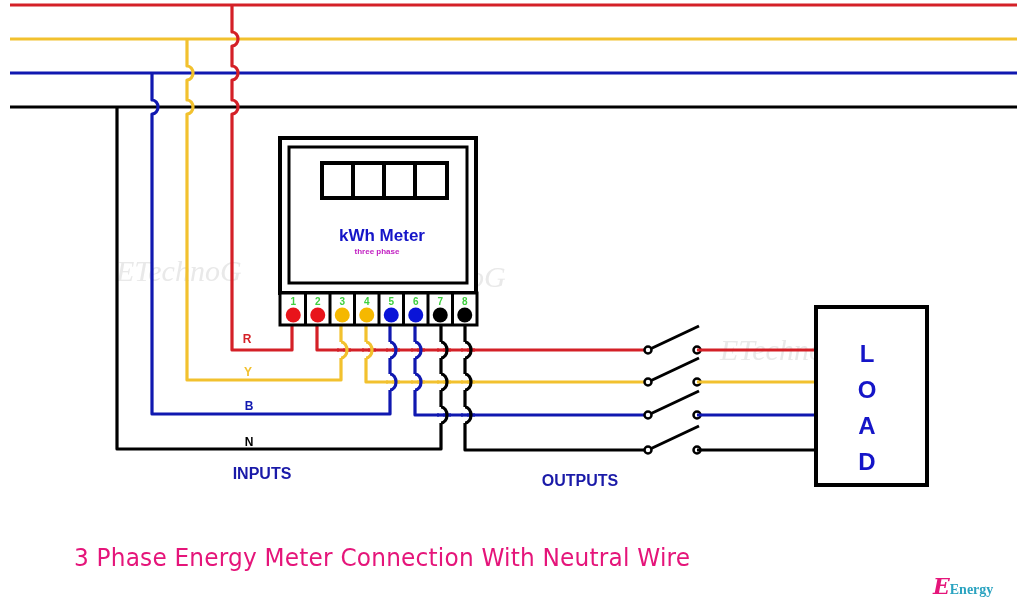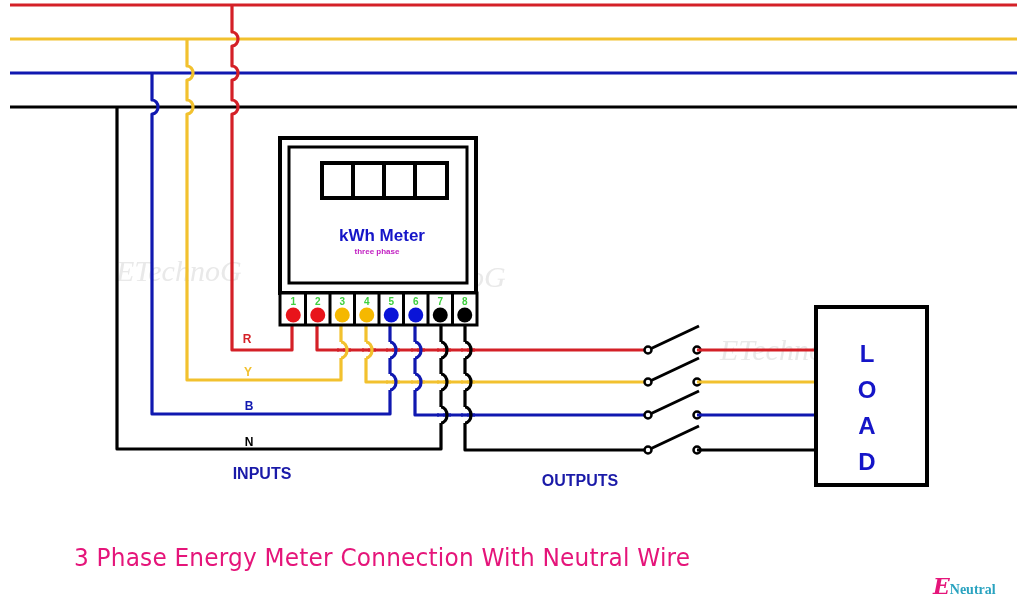--- a/index.html
+++ b/index.html
@@ -150,13 +150,13 @@
   <text class="lbl" x="247" y="343" font-size="12" text-anchor="middle" fill="#d42027">R</text>
   <text class="lbl" x="248" y="376" font-size="12" text-anchor="middle" fill="#f2c12e">Y</text>
   <text class="lbl" x="249" y="410" font-size="12" text-anchor="middle" fill="#1018b0">B</text>
   <text class="lbl" x="249" y="446" font-size="12" text-anchor="middle" fill="#000000">N</text>
 
   <text class="lbl" x="262" y="479" font-size="16" text-anchor="middle" fill="#1a1aa8">INPUTS</text>
   <text class="lbl" x="580" y="486" font-size="16" text-anchor="middle" fill="#1a1aa8">OUTPUTS</text>
 </svg>
 
 <div class="title">3 Phase Energy Meter Connection With Neutral Wire</div>
-<div class="brand"><span class="e">E</span><span class="rest">Neutral</span></div>
+<div class="brand"><span class="e">E</span><span class="rest">Energy</span></div>
 
 </body></html>

